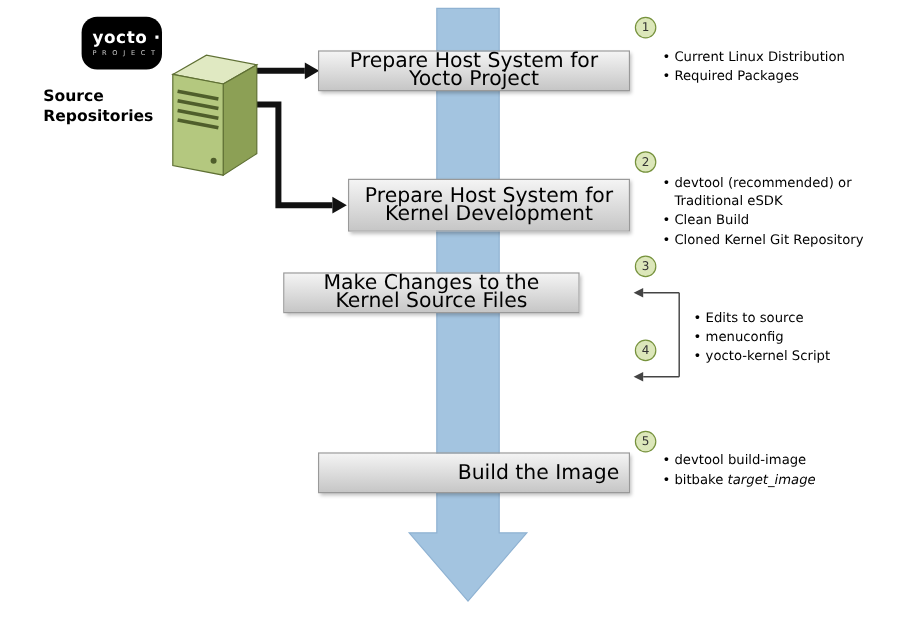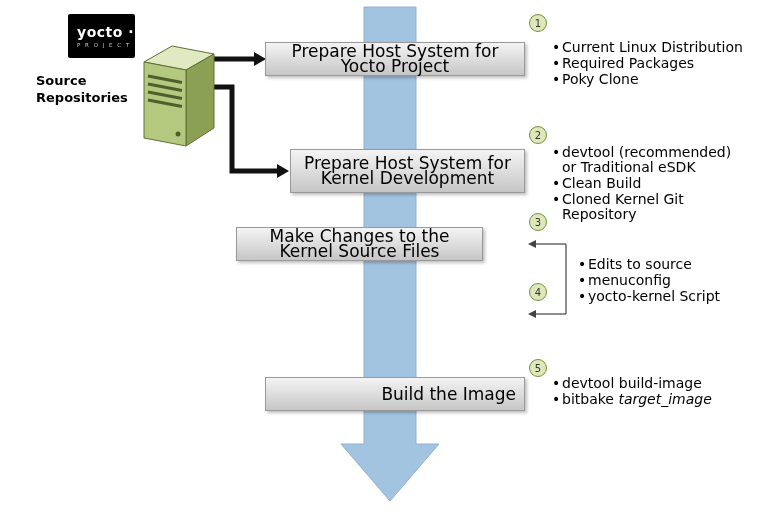--- a/index.html
+++ b/index.html
@@ -6,21 +6,21 @@
   .canvas{
     position:relative;width:769px;height:517px;background:#fff;overflow:hidden;
     font-family:"DejaVu Sans","Liberation Sans",sans-serif;color:#000;
   }
   svg{position:absolute;left:0;top:0;}
   .flow-arrow{z-index:0;}
   .connectors{z-index:1;}
   
   .logo{
     position:absolute;left:68px;top:14px;width:67px;height:44px;background:#000;
-    border-radius:2px;z-index:2;display:flex;flex-direction:column;justify-content:center;
+    border-radius:13px;z-index:2;display:flex;flex-direction:column;justify-content:center;
     padding-left:9px;box-sizing:border-box;
   }
   .logo-brand{color:#fff;font-size:14px;font-weight:bold;letter-spacing:.5px;line-height:16px;}
   .logo-sub{color:#c9c9c9;font-size:5.5px;letter-spacing:1.5px;margin-top:2px;}
   
   .server{left:138px;top:36px;z-index:2;}
   
   .src-label{position:absolute;left:36px;top:72px;font-size:13px;font-weight:bold;line-height:17px;z-index:2;}
   .url{position:absolute;left:8px;top:142px;font-size:11px;z-index:2;}
   
@@ -32,21 +32,21 @@
     display:flex;align-items:center;justify-content:flex-end;text-align:center;
     font-size:17px;padding:0 8px;line-height:15px;
   }
   
   .num-circle{
     position:absolute;z-index:3;width:16px;height:16px;border-radius:50%;
     background:var(--circle-fill,#dce7ba);border:1.4px solid var(--circle-border,#76923c);
     display:flex;align-items:center;justify-content:center;font-size:10px;color:#333;
   }
   
-  .bullets{position:absolute;z-index:2;margin:0;padding:0;list-style:none;font-size:14px;line-height:15px;}
+  .bullets{position:absolute;z-index:2;margin:0;padding:0;list-style:none;font-size:11px;line-height:15px;}
   .bullets li{position:relative;padding-left:12px;margin-bottom:1px;}
   .bullets li::before{content:"\2022";position:absolute;left:2px;top:0;}
   .it{font-style:italic;}
 </style>
 </head>
 <body>
 
 <div class="canvas">
 
   <svg class="flow-arrow" width="769" height="517" viewBox="0 0 769 517">
@@ -121,21 +121,20 @@
   <div class="num-circle" style="left:529px;top:283px">
     <span>4</span>
   </div>
   <div class="num-circle" style="left:529px;top:359px">
     <span>5</span>
   </div>
 
   <ul class="bullets" style="left:550px;top:40px;width:200px">
     <li>Current Linux Distribution</li>
     <li>Required Packages</li>
-    <li>Poky Clone</li>
   </ul>
 
   <ul class="bullets" style="left:550px;top:145px;width:182px">
     <li>devtool (recommended) or Traditional eSDK</li>
     <li>Clean Build</li>
     <li>Cloned Kernel Git Repository</li>
   </ul>
 
   <ul class="bullets" style="left:576px;top:257px;width:180px">
     <li>Edits to source</li>

